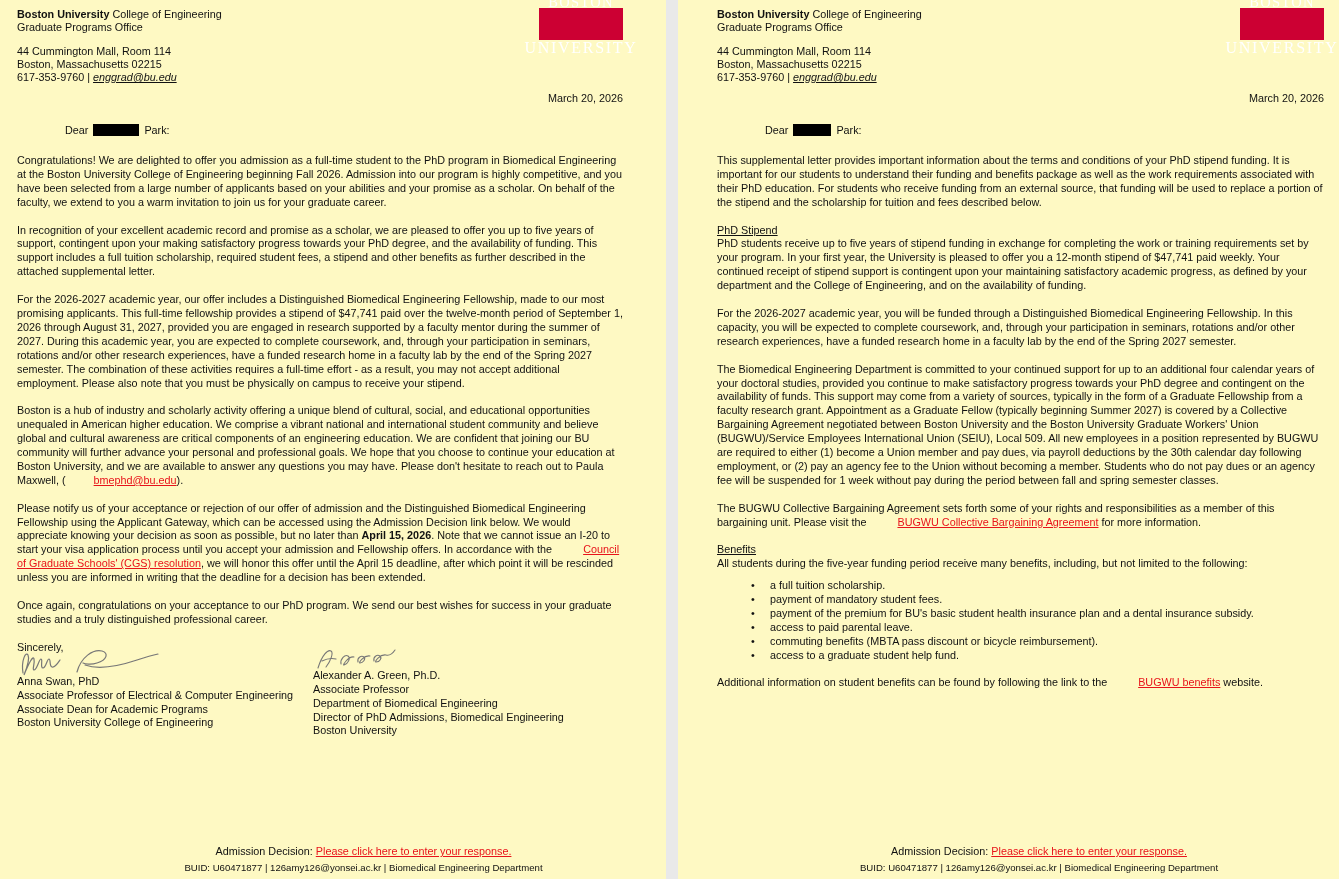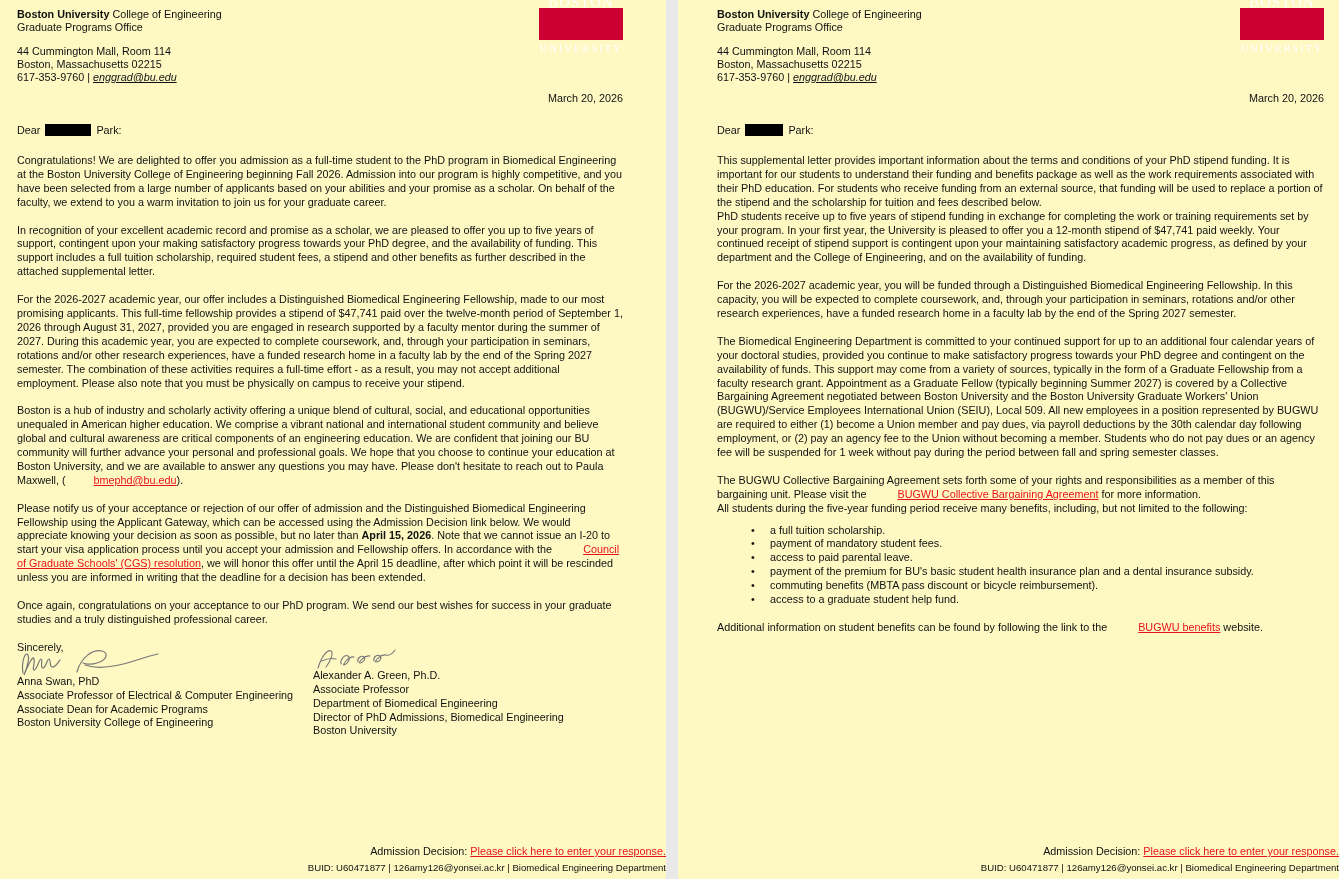--- a/index.html
+++ b/index.html
@@ -28,45 +28,45 @@
   .run-b{font-weight:700;}
   .run-a{color:var(--link);text-decoration:underline;cursor:pointer;padding-left:28px;}
   .run-em{font-style:italic;text-decoration:underline;}
 
   .logo{
     width:84px;height:32px;background:var(--logo);color:#fff;
     display:flex;flex-direction:column;justify-content:center;align-items:center;
     font-family:"Liberation Serif",serif;flex-shrink:0;
   }
   .logo-l1{font-size:14.5px;letter-spacing:1.3px;line-height:16px;}
-  .logo-l2{font-size:11px;letter-spacing:1.7px;line-height:12px;margin-top:32px;}
+  .logo-l2{font-size:16px;letter-spacing:1.7px;line-height:12px;margin-top:32px;}
 
   .date{text-align:right;margin-top:8px;}
-  .salutation{margin-top:18px;}
+  .salutation{margin-top:18px;margin-left:48px;}
   .redact{display:inline-block;background:#000;height:12px;vertical-align:middle;margin:0 5px 2px 5px;}
   .redact.w1{width:46px;}
   .redact.w2{width:38px;}
 
   .para{margin:13.9px 0 0 0;}
   .para.first{margin-top:16px;}
   .sec-head{margin:13.9px 0 0 0;text-decoration:underline;}
   .para.tight{margin-top:0;}
 
   .bullets{margin:8px;}
   .bullet{position:relative;padding-left:45px;}
   .bullet::before{content:"\2022";position:absolute;left:26px;top:0;}
 
   .sig-row{display:flex;margin-top:14px;}
   .sig-col-left{width:296px;flex-shrink:0;}
   .sig-col-right{flex:1;}
   svg.sig{display:block;}
   .sig1{margin:-8px 0 -2px 2px;}
   .sig2{margin:6px 0 -2px 0;}
 
-  .footer{position:absolute;left:18px;right:0;bottom:4px;text-align:right;padding-left:43px;}
+  .footer{position:absolute;left:18px;right:0;bottom:4px;text-align:center;padding-left:43px;}
   .f1{font-size:10.8px;}
   .f1 a{color:var(--link);text-decoration:underline;cursor:pointer;}
   .f2{font-size:9.6px;margin-top:2px;}
 </style>
 </head>
 <body>
 
 <div class="page page-1">
   <div class="hdr">
     <div>
@@ -142,31 +142,33 @@
       <div class="logo-l2">UNIVERSITY</div>
     </div>
   </div>
 
   <div class="date">March 20, 2026</div>
 
   <div class="salutation"><span>Dear</span><span class="redact w2"></span><span>Park:</span></div>
 
   <p class="para first"><span>This supplemental letter provides important information about the terms and conditions of your PhD stipend funding. It is important for our students to understand their funding and benefits package as well as the work requirements associated with their PhD education. For students who receive funding from an external source, that funding will be used to replace a portion of the stipend and the scholarship for tuition and fees described below.</span></p>
 
+  <div class="sec-head">PhD Stipend</div>
   <p class="para tight"><span>PhD students receive up to five years of stipend funding in exchange for completing the work or training requirements set by your program. In your first year, the University is pleased to offer you a 12-month stipend of $47,741 paid weekly. Your continued receipt of stipend support is contingent upon your maintaining satisfactory academic progress, as defined by your department and the College of Engineering, and on the availability of funding.</span></p>
   <p class="para"><span>For the 2026-2027 academic year, you will be funded through a Distinguished Biomedical Engineering Fellowship. In this capacity, you will be expected to complete coursework, and, through your participation in seminars, rotations and/or other research experiences, have a funded research home in a faculty lab by the end of the Spring 2027 semester.</span></p>
   <p class="para"><span>The Biomedical Engineering Department is committed to your continued support for up to an additional four calendar years of your doctoral studies, provided you continue to make satisfactory progress towards your PhD degree and contingent on the availability of funds. This support may come from a variety of sources, typically in the form of a Graduate Fellowship from a faculty research grant. Appointment as a Graduate Fellow (typically beginning Summer 2027) is covered by a Collective Bargaining Agreement negotiated between Boston University and the Boston University Graduate Workers' Union (BUGWU)/Service Employees International Union (SEIU), Local 509. All new employees in a position represented by BUGWU are required to either (1) become a Union member and pay dues, via payroll deductions by the 30th calendar day following employment, or (2) pay an agency fee to the Union without becoming a member. Students who do not pay dues or an agency fee will be suspended for 1 week without pay during the period between fall and spring semester classes.</span></p>
   <p class="para"><span>The BUGWU Collective Bargaining Agreement sets forth some of your rights and responsibilities as a member of this bargaining unit.  Please visit the </span><a class="run-a">BUGWU Collective Bargaining Agreement</a><span> for more information.</span></p>
 
+  <div class="sec-head">Benefits</div>
   <div>All students during the five-year funding period receive many benefits, including, but not limited to the following:</div>
   <div class="bullets">
     <div class="bullet">a full tuition scholarship.</div>
     <div class="bullet">payment of mandatory student fees.</div>
+    <div class="bullet">payment of the premium for BU's basic student health insurance plan and a dental insurance subsidy.</div>
     <div class="bullet">access to paid parental leave.</div>
-    <div class="bullet">payment of the premium for BU's basic student health insurance plan and a dental insurance subsidy.</div>
     <div class="bullet">commuting benefits (MBTA pass discount or bicycle reimbursement).</div>
     <div class="bullet">access to a graduate student help fund.</div>
   </div>
 
   <p class="para"><span>Additional information on student benefits can be found by following the link to the </span><a class="run-a">BUGWU benefits</a><span> website.</span></p>
 
   <div class="footer">
     <div class="f1"><span>Admission Decision: </span><a>Please click here to enter your response.</a></div>
     <div class="f2">BUID: U60471877 | 126amy126@yonsei.ac.kr | Biomedical Engineering Department</div>
   </div>

